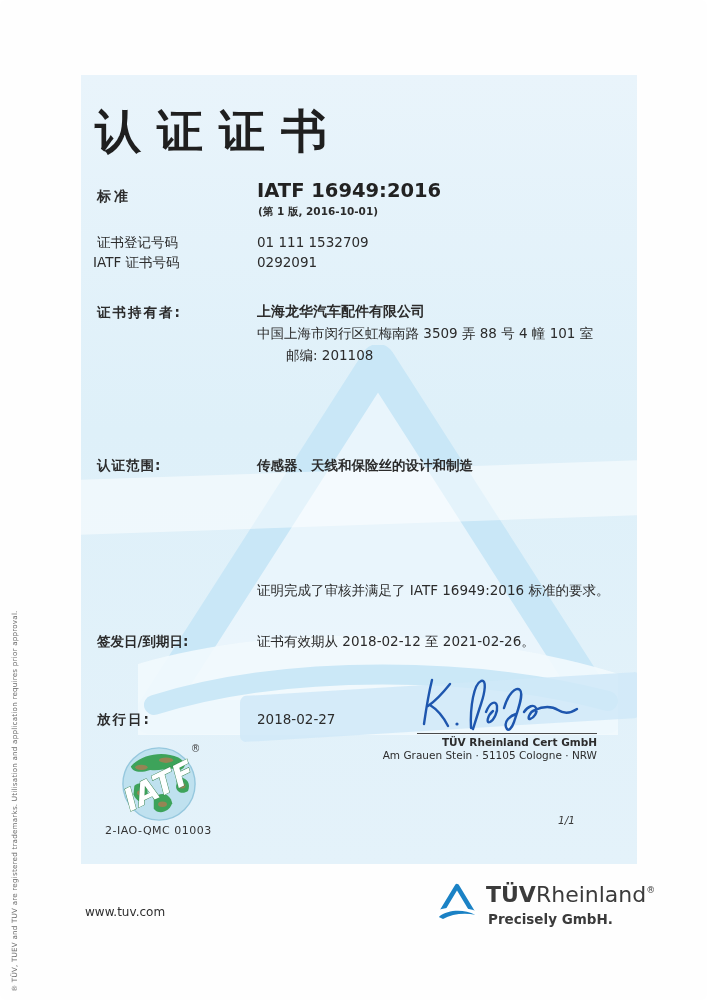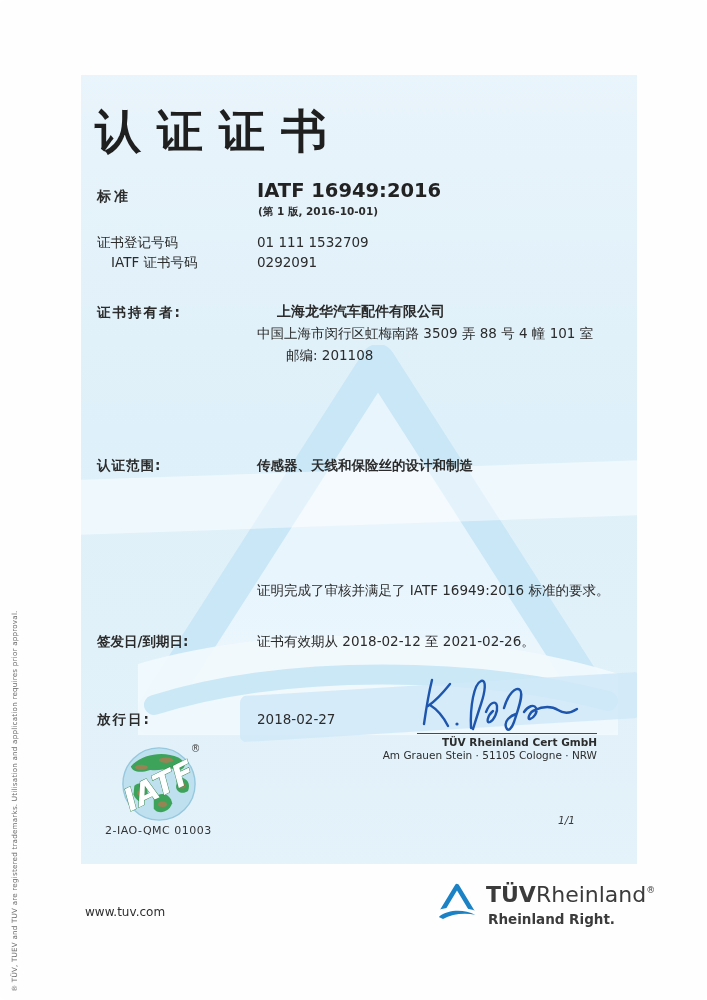--- a/index.html
+++ b/index.html
@@ -31,25 +31,25 @@
 
   .txt { position:absolute; color:#2b2b2b; }
   .title { left:95px; top:101px; font-size:46px; font-weight:700; letter-spacing:16px; color:#1f1f1f; }
 
   .l-standard { left:97px; top:188px; font-size:14px; font-weight:600; letter-spacing:3px; }
   .v-standard { left:257px; top:179px; font-size:19.5px; font-weight:700; color:#222; }
   .v-edition  { left:258px; top:205px; font-size:10.5px; font-weight:700; }
 
   .l-reg    { left:97px;  top:234px; font-size:13.5px; font-weight:500; }
   .v-reg    { left:257px; top:234px; font-size:13.5px; }
-  .l-iatfno { left:111px;  top:254px; font-size:13.5px; font-weight:500; }
+  .l-iatfno { left:93px;  top:254px; font-size:13.5px; font-weight:500; }
   .v-iatfno { left:257px; top:254px; font-size:13.5px; }
 
   .l-holder      { left:97px;  top:304px; font-size:13.5px; font-weight:600; letter-spacing:2px; }
-  .v-holder-name { left:257px; top:303px; font-size:14px; font-weight:700;margin-left:20px; }
+  .v-holder-name { left:257px; top:303px; font-size:14px; font-weight:700; }
   .v-holder-addr { left:257px; top:325px; font-size:13.5px; }
   .v-holder-post { left:257px; top:347px; font-size:13.5px;padding-left:29px; }
 
   .l-scope { left:97px;  top:457px; font-size:13.5px; font-weight:600; letter-spacing:1px; }
   .v-scope { left:257px; top:457px; font-size:13.5px; font-weight:700; }
 
   .v-statement { left:257px; top:582px; font-size:13.5px; font-weight:500; }
 
   .l-valid { left:97px;  top:633px; font-size:13.5px; font-weight:600; }
   .v-valid { left:257px; top:633px; font-size:13.5px; font-weight:500; }
@@ -162,15 +162,15 @@
   <div class="txt website">www.tuv.com</div>
 
   <svg class="tr-tri" viewBox="0 0 60 52" xmlns="http://www.w3.org/2000/svg">
     <path d="M30,4 L56,47 L4,47 Z" fill="none" stroke="#1b82c5" stroke-width="6.5" stroke-linejoin="round"></path>
     <path d="M-2,40 C18,32 40,33 62,41 L62,52 L-2,52 Z" fill="#ffffff"></path>
     <path d="M4,48 C18,37 40,37 56,45 C40,42 22,44 10,51 Z" fill="#1b82c5"></path>
   </svg>
   <div class="tr-name">
     <span class="b">TÜV</span><span>Rheinland</span><span class="reg">®</span>
   </div>
-  <div class="txt tr-tagline">Rheinland Right.</div>
+  <div class="txt tr-tagline">Precisely GmbH.</div>
 
 </div>
 
 </body></html>

